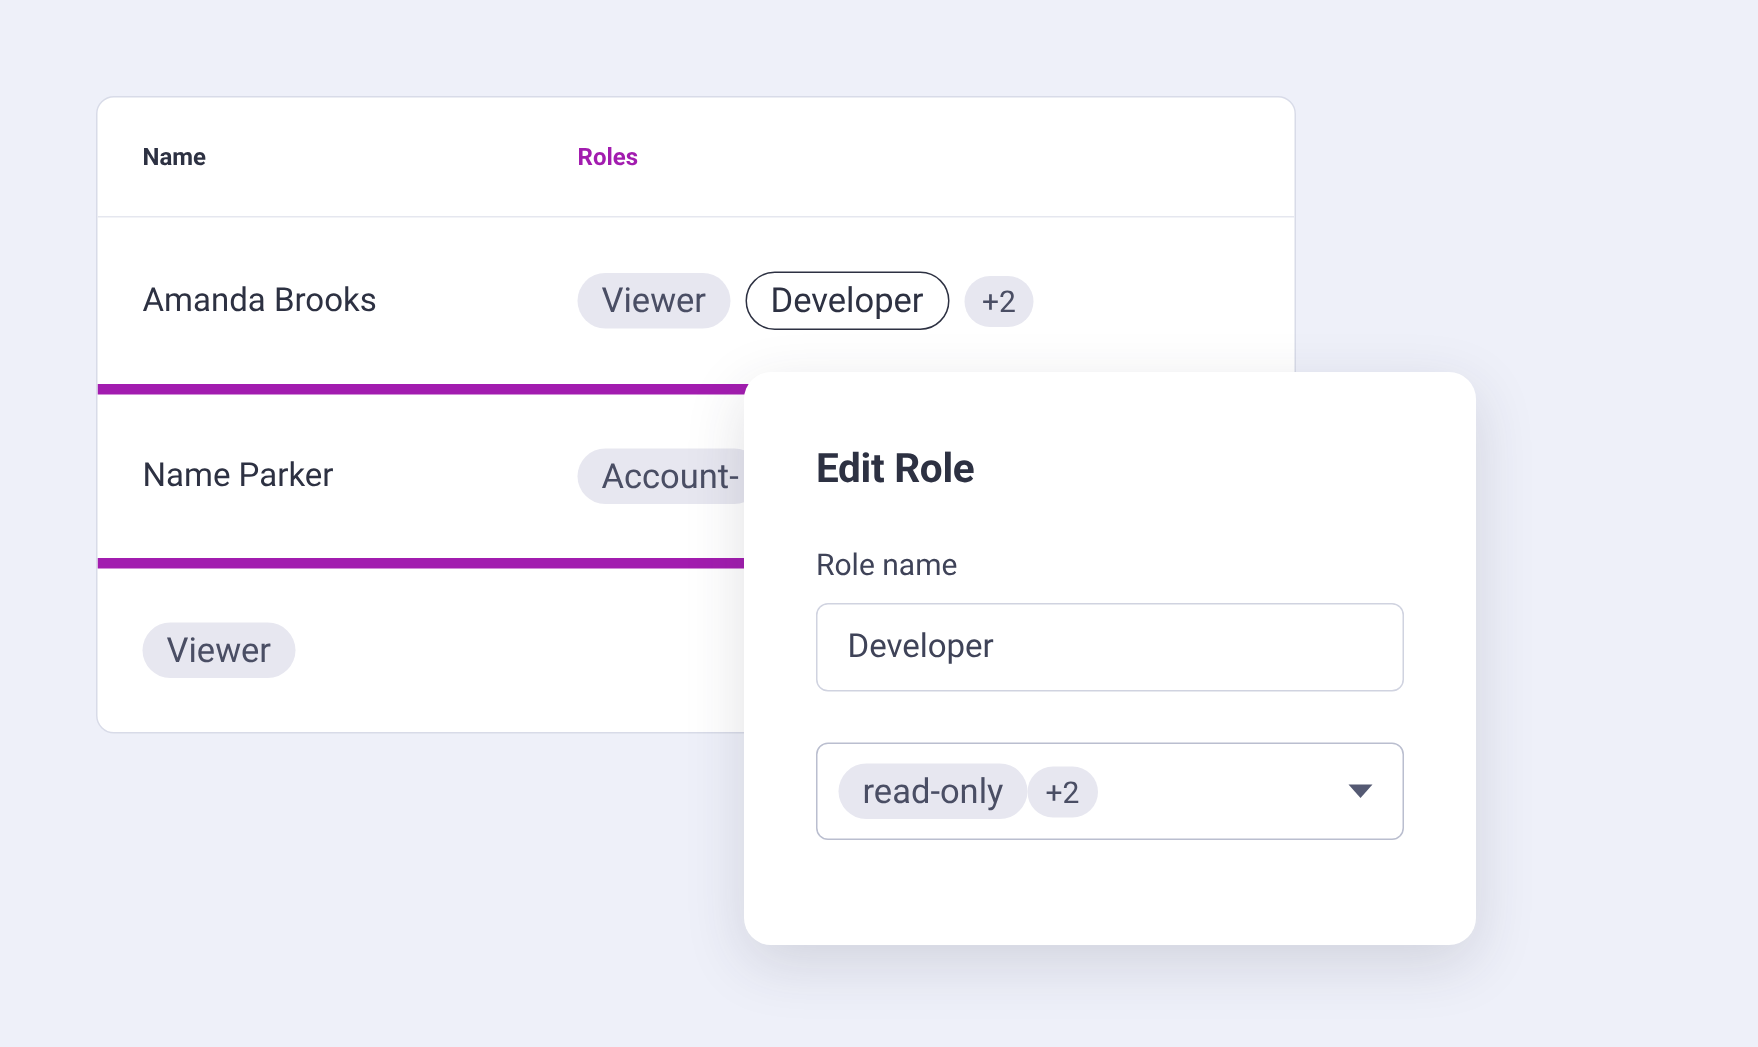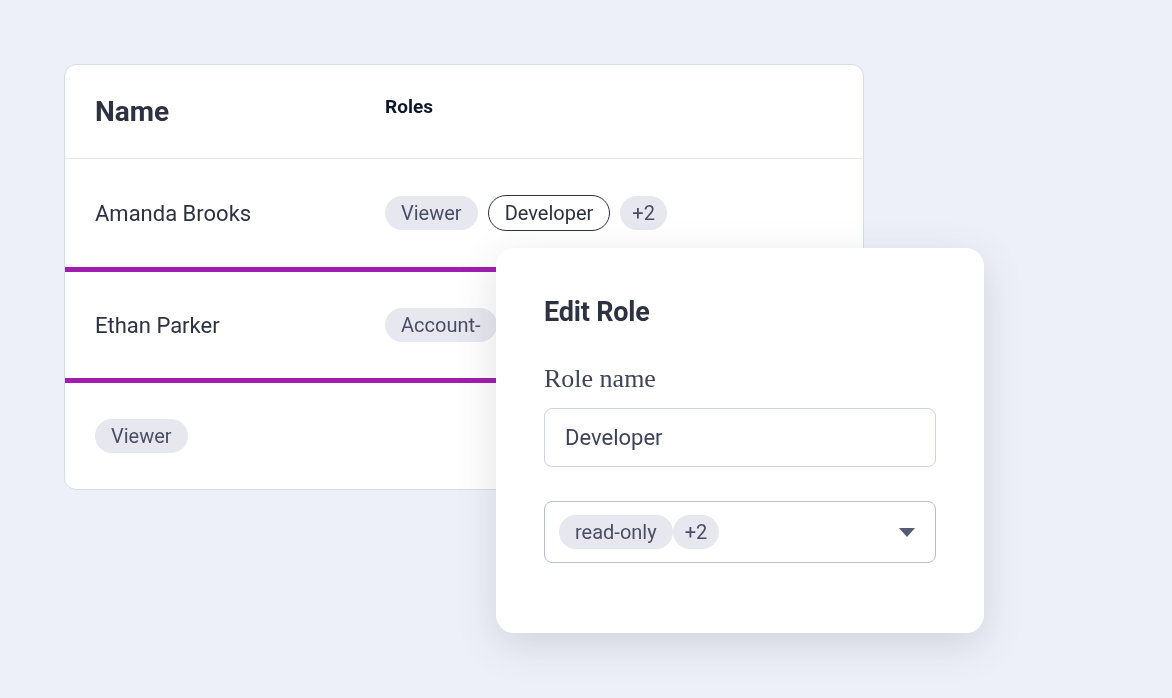--- a/index.html
+++ b/index.html
@@ -25,55 +25,55 @@
       border-radius: 12px;
       overflow: hidden;
     }
     .table-header {
       display: flex;
       padding: 30px 30px;
       border-bottom: 1px solid #e5e7ef;
     }
     .header-name {
       width: 290px;
-      font-size: 28px;
+      font-size: 16px;
       font-weight: 700;
       color: #2d3142;
     }
     .header-roles {
-      font-size: 19px;
+      font-size: 16px;
       font-weight: 700;
-      color: #0f172a;
+      color: #a21caf;
     }
     .table-row {
       display: flex;
       align-items: center;
       padding: 36px 30px;
-      border-bottom: 5px solid #a21caf;
+      border-bottom: 7px solid #a21caf;
     }
     .table-row:last-child {
       border-bottom: none;
     }
     .cell-name {
       width: 290px;
       font-size: 22px;
       color: #2d3142;
     }
     .cell-roles {
       display: flex;
       gap: 10px;
       align-items: center;
     }
     .role-pill {
       display: inline-flex;
       align-items: center;
       padding: 5px 16px;
       background: #e7e7f0;
       border-radius: 999px;
-      font-size: 20px;
+      font-size: 23px;
       color: #4a4e64;
     }
     .role-pill.highlighted {
       background: #fff;
       border: 1.5px solid #2d3142;
       color: #2d3142;
     }
     .role-count {
       display: inline-flex;
       align-items: center;
@@ -94,24 +94,23 @@
       padding: 48px 48px 70px 48px;
     }
     .popover-title {
       font-size: 27px;
       font-weight: 700;
       color: #2d3142;
       margin-bottom: 36px;
       letter-spacing: -0.2px;
     }
     .field-label {
-      font-size: 26px;
+      font-size: 20px;
       color: #3f4358;
       margin-bottom: 14px;
-      font-family: Liberation Serif, serif;
     }
     .text-input {
       width: 100%;
       padding: 16px 20px;
       font-size: 22px;
       color: #3f4358;
       border: 1px solid #d0d3e0;
       border-radius: 8px;
       background: #fff;
       font-family: inherit;
@@ -153,21 +152,21 @@
   <div class="table-row">
     <div class="cell-name">Amanda Brooks</div>
     <div class="cell-roles">
       <span class="role-pill">Viewer</span>
       <span class="role-pill highlighted">Developer</span>
       <span class="role-count">+2</span>
     </div>
   </div>
 
   <div class="table-row">
-    <div class="cell-name">Ethan Parker</div>
+    <div class="cell-name">Name Parker</div>
     <div class="cell-roles">
       <span class="role-pill">Account-</span>
     </div>
   </div>
 
   <div class="table-row">
     <div class="cell-roles">
       <span class="role-pill">Viewer</span>
     </div>
   </div>

